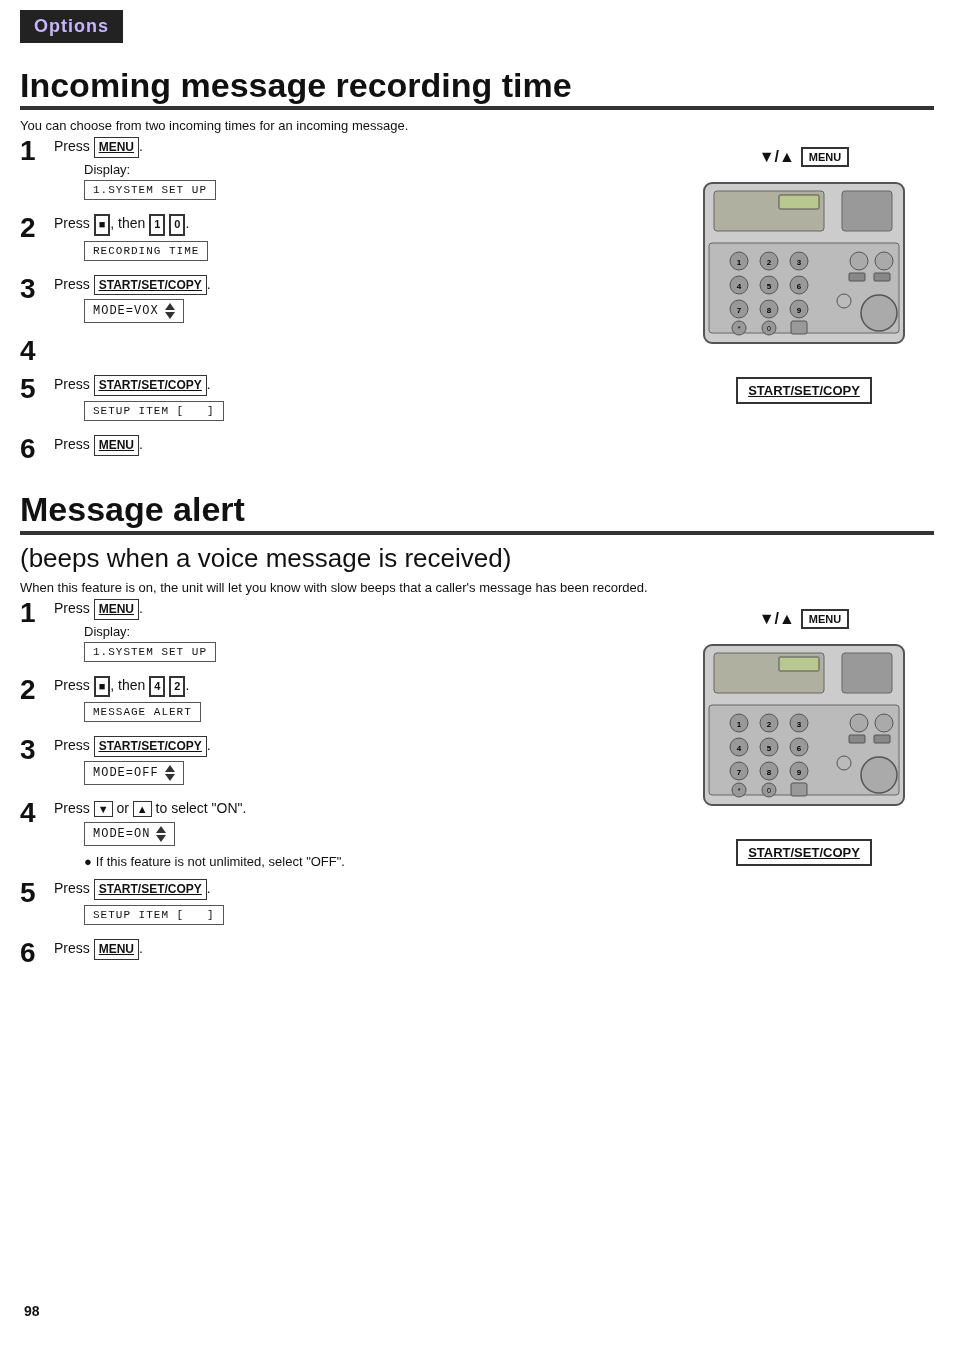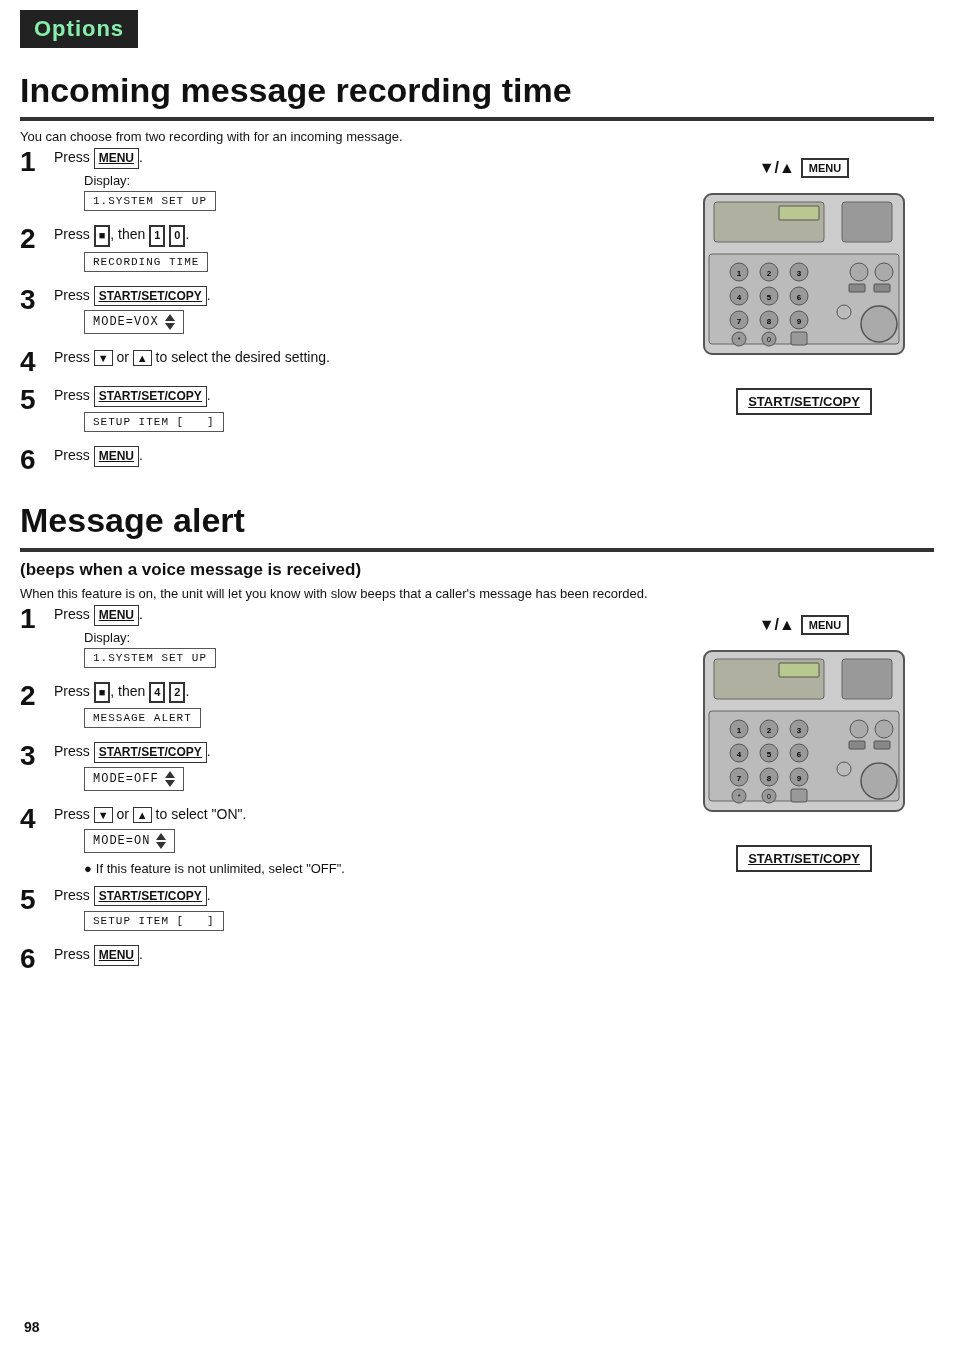--- a/index.html
+++ b/index.html
@@ -13,39 +13,39 @@
     }
     .page {
       width: 954px;
       min-height: 1349px;
       background: #fff;
       padding: 10px 20px 20px 20px;
       position: relative;
     }
     .header-bar {
       background: #222;
-      color: #86efac;
-      font-size: 22px;
+      color: #c4b5fd;
+      font-size: 18px;
       font-weight: bold;
       padding: 6px 14px;
       display: inline-block;
       margin-bottom: 6px;
       letter-spacing: 1px;
     }
     .section-title {
       font-size: 34px;
       font-weight: bold;
       border-bottom: 4px solid #333;
       margin-bottom: 8px;
-      padding-bottom: 8px;
+      padding-bottom: 2px;
       line-height: 1.1;
     }
     .section-title-sub {
-      font-size: 17px;
-      font-weight: bold;
+      font-size: 26px;
+      font-weight: normal;
       margin-bottom: 6px;
       line-height: 1.2;
     }
     .intro-text {
       font-size: 13px;
       margin-bottom: 4px;
     }
     .bold-intro {
       font-size: 13px;
       margin-bottom: 10px;
@@ -153,21 +153,21 @@
       margin-left: 30px;
       display: flex;
       align-items: flex-start;
       gap: 4px;
     }
     .section-divider {
       margin: 18px 0 10px 0;
     }
     .page-number {
       position: absolute;
-      bottom: 14px;
+      bottom: 30px;
       left: 24px;
       font-size: 14px;
       font-weight: bold;
     }
     .menu-btn-diagram {
       border: 2px solid #333;
       font-size: 11px;
       font-weight: bold;
       padding: 2px 6px;
       background: #fff;
@@ -197,21 +197,21 @@
 <div class="page">
 
   
   <div class="header-bar">
     <span>Options</span>
   </div>
 
   
   <div class="section-divider">
     <div class="section-title">Incoming message recording time</div>
-    <p class="intro-text">You can choose from two recording with for an incoming message.</p>
+    <p class="intro-text">You can choose from two incoming times for an incoming message.</p>
 
     <div class="steps-diagram-row">
       <div class="steps-col">
 
         <div class="step-row">
           <div class="step-number">1</div>
           <div class="step-content">
             <div class="step-line">Press <span class="key">MENU</span>.</div>
             <div style="margin-left:30px; font-size:13px; margin-bottom:2px;">Display:</div>
             <div class="display-box">1.SYSTEM SET UP</div>
@@ -235,23 +235,20 @@
               <span style="display:flex;flex-direction:column;gap:2px;">
                 <span class="triangle-up"></span>
                 <span class="triangle-down"></span>
               </span>
             </div>
           </div>
         </div>
 
         <div class="step-row">
           <div class="step-number">4</div>
-          <div class="step-content">
-            <div class="step-line">Press <span style="border:1.5px solid #333;padding:1px 3px;font-size:11px;font-weight:bold;">▼</span> or <span style="border:1.5px solid #333;padding:1px 3px;font-size:11px;font-weight:bold;">▲</span> to select the desired setting.</div>
-          </div>
         </div>
 
         <div class="step-row">
           <div class="step-number">5</div>
           <div class="step-content">
             <div class="step-line">Press <span class="key"><u>START/SET/COPY</u></span>.</div>
             <div class="display-box">SETUP ITEM [&nbsp;&nbsp;&nbsp;]</div>
           </div>
         </div>
 

